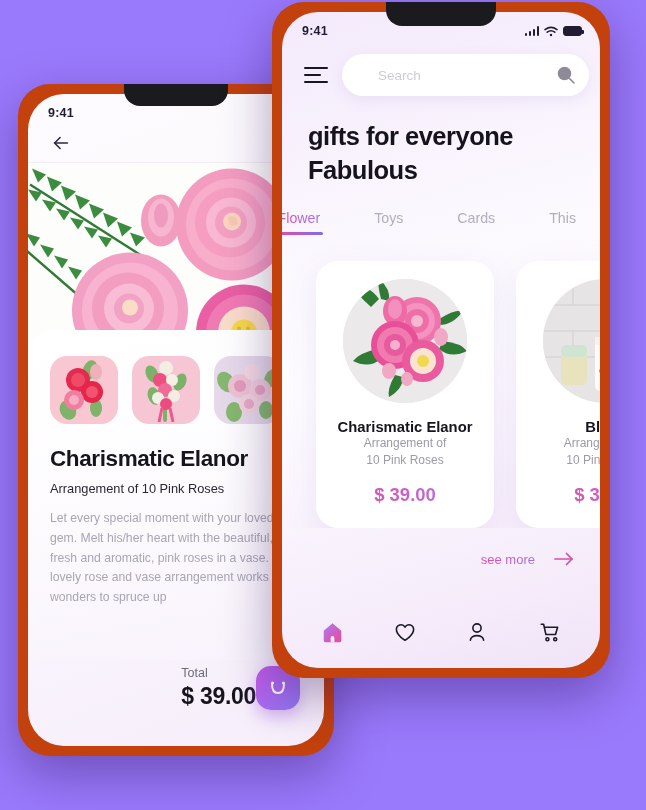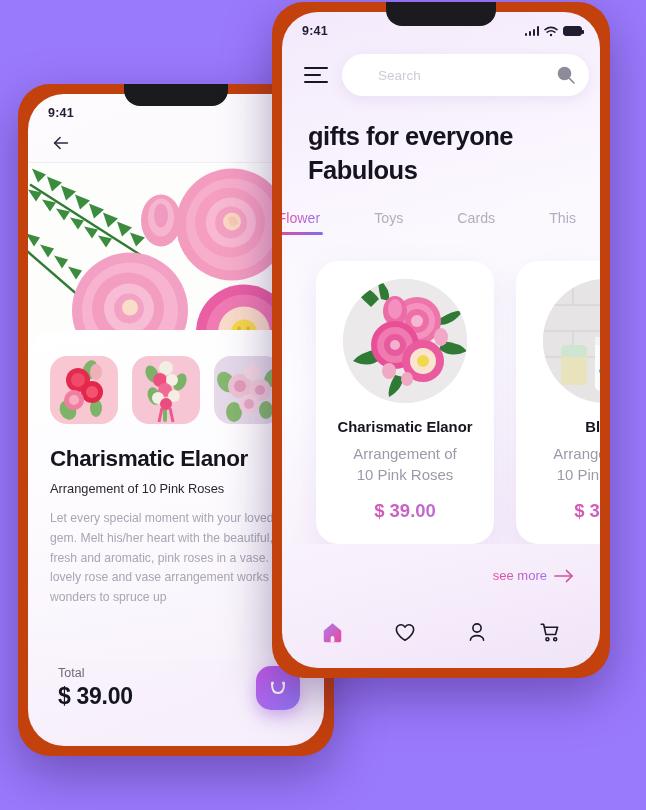--- a/index.html
+++ b/index.html
@@ -104,21 +104,21 @@
     font-size: 12.8px; font-weight: 400; color: #2a2733;
   }
   .p-desc {
     margin-top: 13px;
     font-size: 12.2px; line-height: 1.62; color: #a9a5b4;
   }
 
   .total-bar {
     position: absolute; left: 4px; right: 0; bottom: 0;
     height: 92px;
-    display: flex; align-items: center; justify-content: space-between;
+    display: flex; align-items: center; justify-content: flex-end;
     padding: 0 24px 24px 26px;
   }
   .total-lbl { font-size: 12.5px; color: #6d6978; margin-bottom: 3px; }
   .total-val { font-size: 23px; font-weight: 700; color: #16141c; letter-spacing: -.3px; }
   .bagbtn {
     width: 44px; height: 44px; border-radius: 15px;
     background: linear-gradient(135deg,#c65ae8 0%,#a86cf0 55%,#8f7bf4 100%);
     display: flex; align-items: center; justify-content: center;
     box-shadow: 0 7px 16px rgba(170,90,230,.4);
     border: none; cursor: pointer;
@@ -198,30 +198,30 @@
   }
   .pcard .pimg {
     width: 124px; height: 124px; border-radius: 50%;
     margin: 0 auto; overflow: hidden; background: #eceaea;
   }
   .pcard .pimg svg { display: block; width: 100%; height: 100%; }
   .pname {
     margin-top: 16px; font-size: 14.8px; font-weight: 700;
     color: #16141c; white-space: nowrap;
   }
-  .pdesc { margin-top: 8px; font-size: 15px; line-height: 1.42; color: #9d99a8; white-space: nowrap; }
+  .pdesc { font-size: 12px; line-height: 1.42; color: #9d99a8; white-space: nowrap; }
   .pprice {
     margin-top: 15px; font-size: 18.5px; font-weight: 700;
     background: linear-gradient(90deg,#e8479b 0%,#ae78ef 100%);
     -webkit-background-clip: text; background-clip: text; color: transparent;
     white-space: nowrap;
   }
 
   .seemore {
-    display: flex; align-items: center; justify-content: flex-end; gap: 7px;
+    display: flex; align-items: center; justify-content: flex-end; gap: 19px;
     padding: 24px 26px 0 0;
     font-size: 13px; cursor: pointer;
   }
   .seemore .sm-txt {
     background: linear-gradient(90deg,#ec4899 0%,#9b6ef0 100%);
     -webkit-background-clip: text; background-clip: text; color: transparent;
   }
 
   .navbar {
     position: absolute; left: 0; right: 0; bottom: 0;

